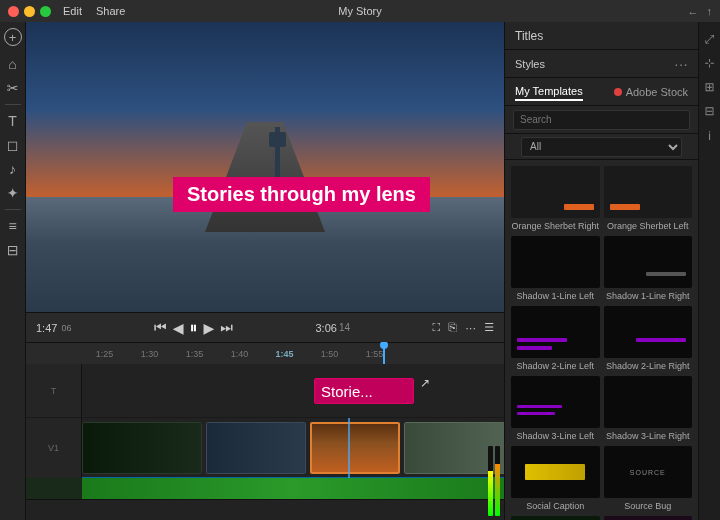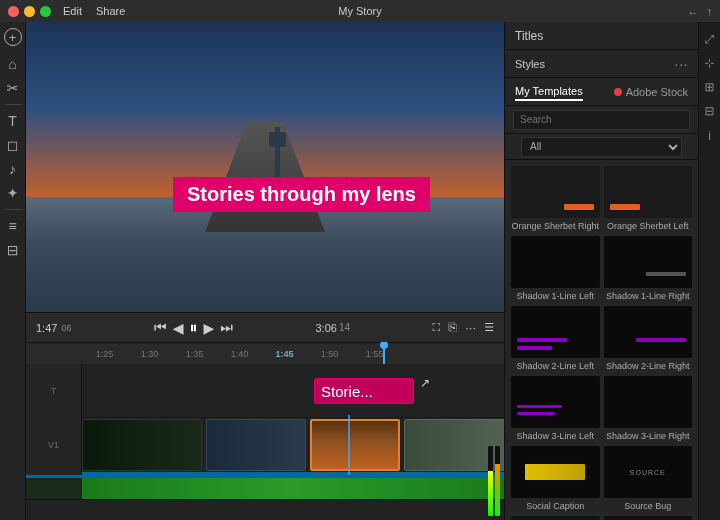--- a/index.html
+++ b/index.html
@@ -744,21 +744,21 @@
           <div class="track-label-col">
             <span style="font-size:9px;color:#666;">T</span>
           </div>
           <div class="track-content">
             <div class="text-track-clip" style="left:55%;width:100px;">Storie...</div>
 
             <div style="position:absolute;left:calc(55% + 106px);top:12px;color:#ccc;font-size:12px;">↗</div>
           </div>
         </div>
 
-        <div style="height:60px;display:flex;align-items:center;border-bottom:6px solid #0369a1;">
+        <div style="height:60px;display:flex;align-items:center;border-bottom:1px solid #0369a1;">
           <div class="track-label-col" style="height:60px;">
             <span style="font-size:9px;color:#666;">V1</span>
           </div>
           <div style="flex:1;height:60px;position:relative;overflow:hidden;">
 
             <div class="video-clip video-clip-dark" style="left:0;width:120px;">
               <div style="width:100%;height:100%;background:linear-gradient(90deg,#0a1a0a,#1a2a1a);"></div>
             </div>
 
             <div class="video-clip video-clip-mid" style="left:124px;width:100px;">

